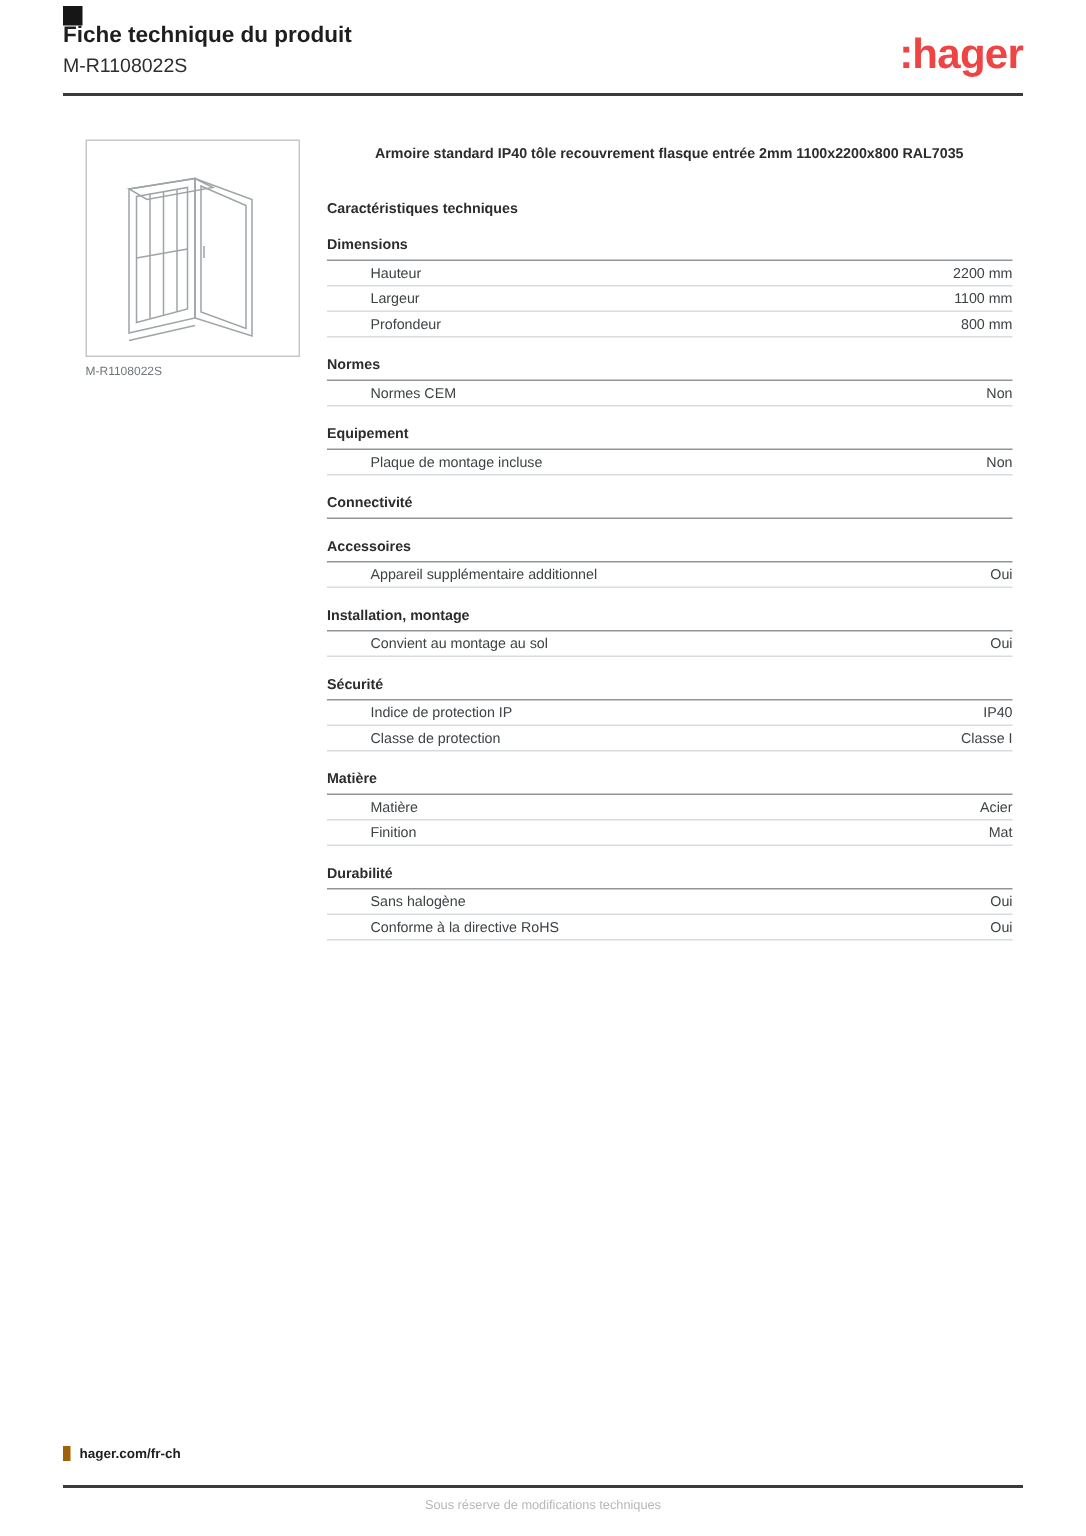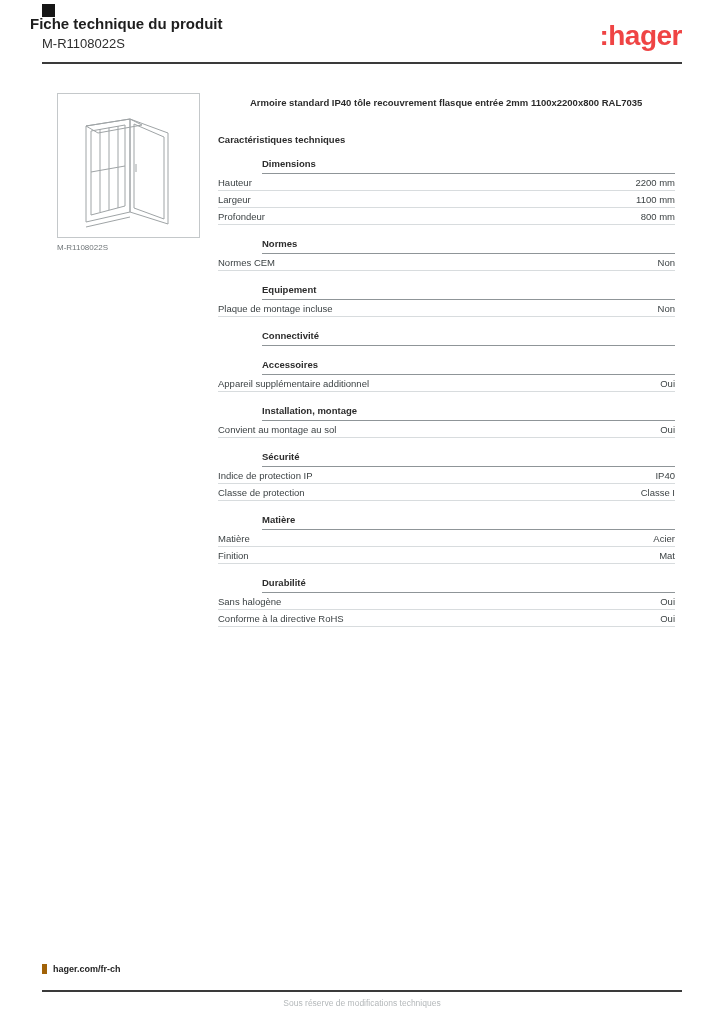--- a/index.html
+++ b/index.html
@@ -10,48 +10,48 @@
     height: 1024px;
     margin: 0 auto;
     background: #ffffff;
     font-family: "Liberation Sans", "DejaVu Sans", sans-serif;
     color: #333;
     overflow: hidden;
   }
 
   
   .corner-mark { position: absolute; left: 42px; top: 4px; width: 13px; height: 13px; background: #161616; }
-  .header-title { position: absolute; left: 30px; top: 15px; font-size: 15px; font-weight: bold; color: #1e1e1e; }
+  .header-title { position: absolute; left: 42px; top: 15px; font-size: 15px; font-weight: bold; color: #1e1e1e; }
   .header-code { position: absolute; left: 42px; top: 36px; font-size: 13px; color: #2e2e2e; }
   .logo { position: absolute; right: 42px; top: 22px; font-size: 28px; font-weight: bold; color: #ef4444; letter-spacing: -0.5px; line-height: 1; }
   .header-rule { position: absolute; left: 42px; right: 42px; top: 62px; border-top: 2px solid #3a3a3a; }
 
   
   .image-box {
     position: absolute; left: 57px; top: 93px; width: 143px; height: 145px;
     border: 1px solid #c4c8ca; background: #fff;
     display: flex; align-items: center; justify-content: center;
   }
   .image-caption { position: absolute; left: 57px; top: 243px; font-size: 8px; color: #6f7578; }
 
   
   .content { position: absolute; left: 218px; top: 97px; width: 457px; }
   .description { font-size: 9.5px; font-weight: bold; color: #2c2c2c; line-height: 1.25; margin-left: 32px; }
   .char-title { font-size: 9.5px; font-weight: bold; color: #2c2c2c; margin-top: 25px; }
   .spec-section { margin-top: 13px; }
   .section-title {
     font-size: 9.5px; font-weight: bold; color: #2c2c2c;
-    padding-bottom: 4px; border-bottom: 1px solid #8f9598; margin-left: 44px;
+    padding-bottom: 4px; border-bottom: 1px solid #8f9598;
   }
   .spec-row {
     display: flex; justify-content: space-between; align-items: baseline;
     font-size: 9.5px; color: #3d4345;
     padding: 3px 0 2px; border-bottom: 1px solid #d8dcde;
   }
-  .spec-label { text-align: left; }
+  .spec-label { text-align: left; margin-left: 29px; }
   .spec-value { text-align: left; white-space: nowrap; }
 
   
   .footer-rule { position: absolute; left: 42px; right: 42px; top: 990px; border-top: 2px solid #3a3a3a; }
   .footer-left {
     position: absolute; left: 42px; top: 964px; font-size: 9px; font-weight: bold; color: #1e1e1e;
     border-left: 5px solid #a16207; padding-left: 6px; text-decoration: none;
   }
   .footer-center { position: absolute; left: 142px; right: 142px; top: 998px; text-align: center; font-size: 8.5px; color: #b4b8ba; }
   .footer-right { position: absolute; right: 42px; top: 1052px; font-size: 9px; font-weight: bold; color: #1e1e1e; }

